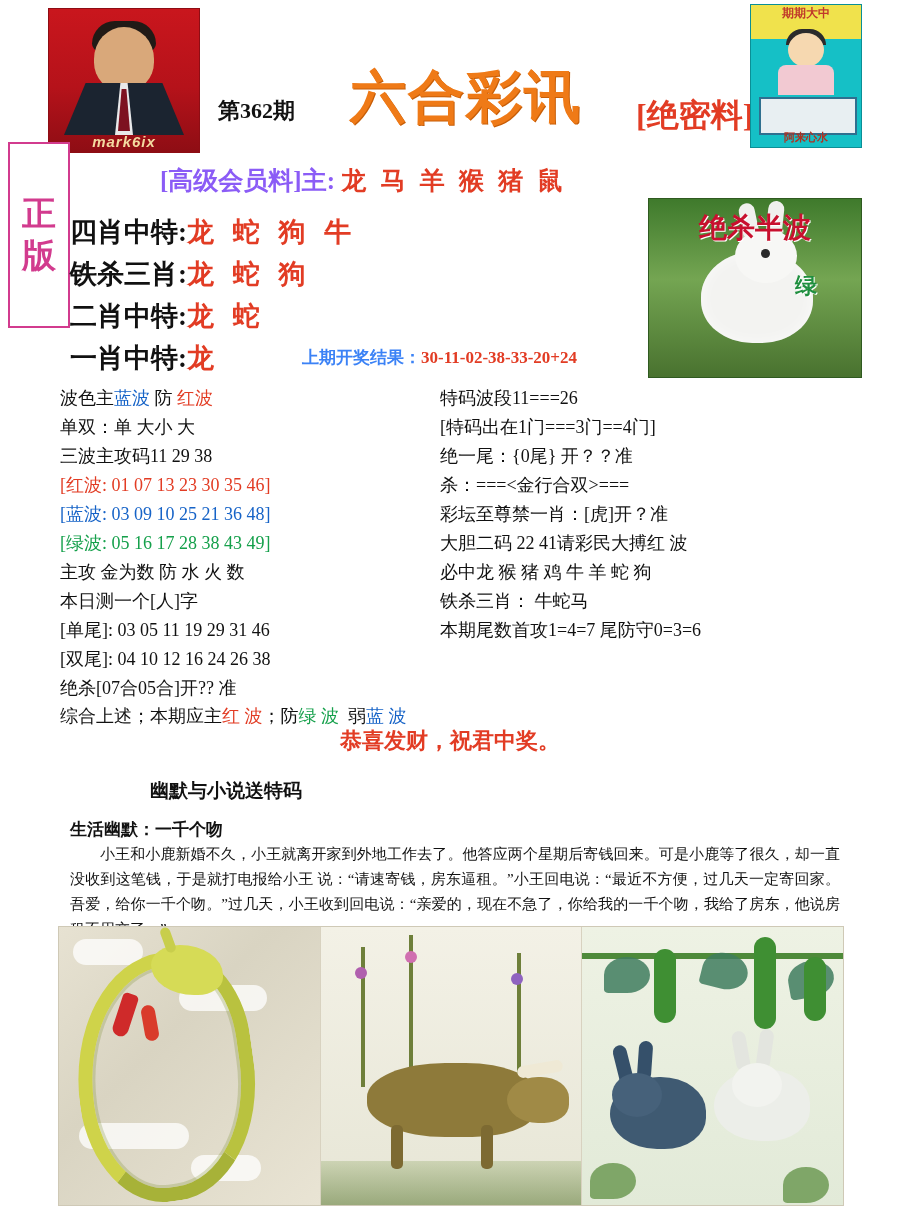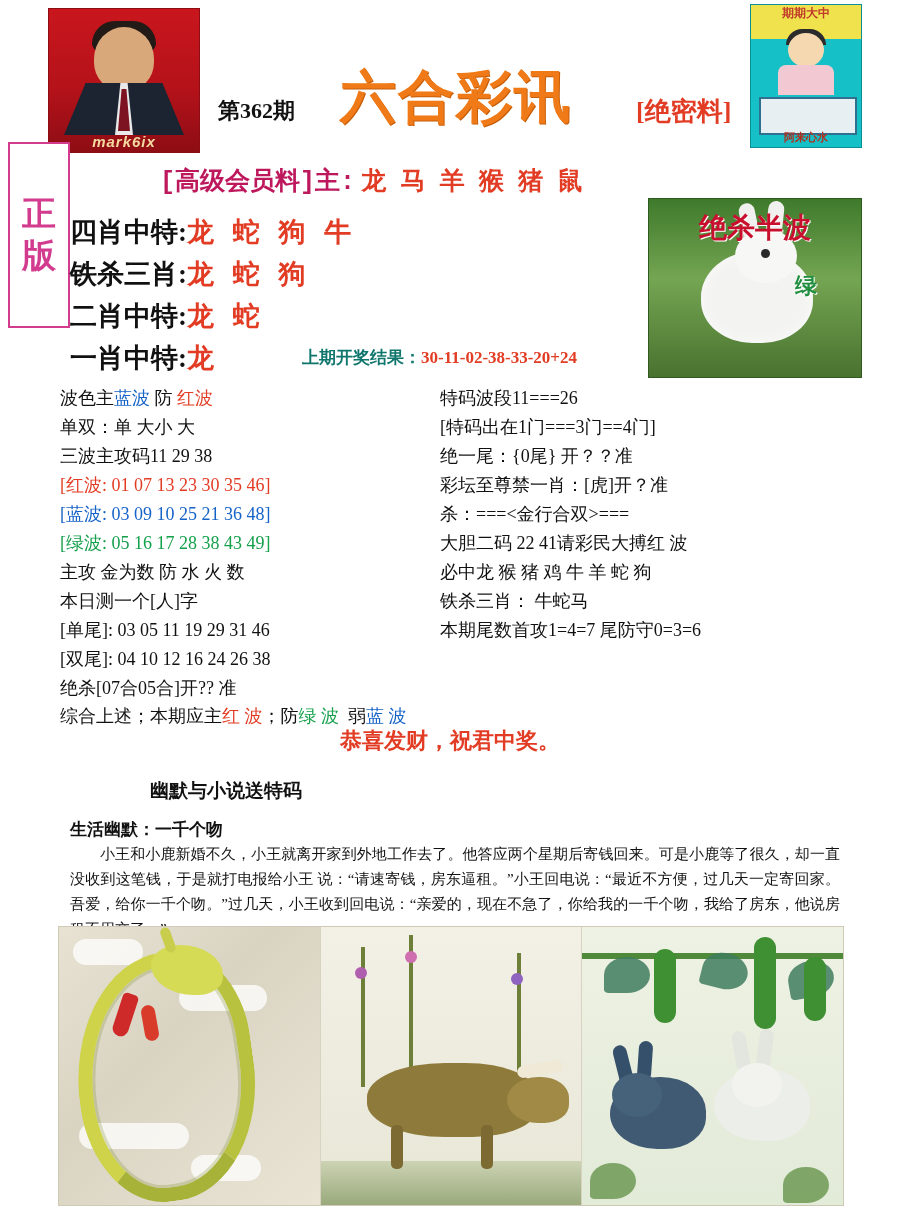--- a/index.html
+++ b/index.html
@@ -50,30 +50,30 @@
     color:#f3d9a0;font-size:15px;letter-spacing:1px;
     font-family:"Liberation Sans",sans-serif;font-style:italic;font-weight:bold;
   }
 
   .title-wrap{position:absolute;left:218px;top:60px;width:540px;height:86px;}
   .issue{
     position:absolute;left:0;top:36px;font-size:22px;color:#111;font-weight:bold;
     font-family:"Liberation Serif",serif;
   }
   .main-title{
-    position:absolute;left:122px;top:0;
+    position:absolute;left:132px;top:0;
     font-size:56px;font-weight:bold;color:#ef7a17;
     letter-spacing:2px;
     text-shadow:1px 1px 0 #c75e08;
     font-family:"Liberation Serif",serif;
     white-space:nowrap;
   }
   .sub-title{
     position:absolute;left:418px;top:34px;
-    font-size:26px;color:#e23c24;font-weight:bold;white-space:nowrap;
+    font-size:32px;color:#e23c24;font-weight:bold;white-space:nowrap;
   }
 
   .logo-box{
     position:absolute;right:38px;top:4px;width:110px;height:142px;
     background:#15c0c6;border:1px solid #0b8f96;overflow:hidden;
   }
   .logo-box .lb-top{position:absolute;left:0;top:0;width:100%;height:34px;background:#f0e24c;}
   .logo-box .lb-top span{display:block;text-align:center;font-size:12px;color:#c0392b;font-weight:bold;line-height:16px;}
   .logo-box .lb-head{position:absolute;left:50%;top:28px;transform:translateX(-50%);width:36px;height:34px;border-radius:50%;background:#f6d8b0;}
   .logo-box .lb-hair{position:absolute;left:50%;top:24px;transform:translateX(-50%);width:40px;height:16px;border-radius:20px 20px 0 0;background:#2b2b2b;}
@@ -91,21 +91,21 @@
   }
   .zhengban span{
     font-size:34px;color:#d23b8e;font-weight:bold;line-height:1.25;
   }
 
   
   .member-line{
     position:absolute;left:160px;top:164px;width:560px;
     font-size:25px;font-weight:bold;color:#e23c24;white-space:nowrap;
   }
-  .member-line .zhu{color:#be185d;font-family:Liberation Mono, monospace;}
+  .member-line .zhu{color:#8b5cf6;}
   .member-line .anims{color:#e23c24;letter-spacing:4px;}
 
   
   .rabbit{
     position:absolute;right:38px;top:198px;width:212px;height:178px;
     background:linear-gradient(180deg,#3f7a2c 0%,#74a552 45%,#49722f 100%);
     border:1px solid #2f5a20;overflow:hidden;
   }
   .rabbit .body{
     position:absolute;left:52px;top:52px;width:112px;height:92px;border-radius:50% 50% 46% 46%;
@@ -130,21 +130,21 @@
   .xiao .lab{color:#111;}
   .xiao .val{color:#e23c24;letter-spacing:6px;}
   #xiao0{top:214px;}
   #xiao1{top:256px;}
   #xiao2{top:298px;}
   #xiao3{top:340px;}
 
   .lastdraw{
     position:absolute;left:302px;top:346px;font-size:17px;font-weight:bold;white-space:nowrap;
   }
-  .lastdraw .lab{color:#0f766e;}
+  .lastdraw .lab{color:#3b82f6;}
   .lastdraw .nums{color:#e23c24;}
 
   
   .col{position:absolute;font-size:18px;color:#111;line-height:29px;}
   .colL{left:60px;top:384px;width:380px;}
   .colR{left:440px;top:384px;width:420px;}
   .row{white-space:nowrap;}
   .c-red{color:#e23c24;}
   .c-blue{color:#1663c7;}
   .c-green{color:#15a04b;}
@@ -289,22 +289,22 @@
       <div class="row ctr"><span>本日测一个[人]字</span></div>
       <div class="row ctr"><span>[单尾]: 03 05 11 19 29 31 46</span></div>
       <div class="row ctr"><span>[双尾]: 04 10 12 16 24 26 38</span></div>
       <div class="row ctr"><span>绝杀[07合05合]开?? 准</span></div>
     </div>
 
   <div class="col colR" id="colR">
       <div class="row ctr"><span>特码波段11===26</span></div>
       <div class="row ctr"><span>[特码出在1门===3门==4门]</span></div>
       <div class="row ctr"><span>绝一尾：{0尾} 开？？准</span></div>
+      <div class="row ctr"><span>杀：===&lt;金行合双&gt;===</span></div>
       <div class="row ctr"><span>彩坛至尊禁一肖：[虎]开？准</span></div>
-      <div class="row ctr"><span>杀：===&lt;金行合双&gt;===</span></div>
       <div class="row ctr"><span>大胆二码 22    41请彩民大搏红 波</span></div>
       <div class="row ctr"><span>必中龙  猴  猪  鸡  牛  羊  蛇  狗</span></div>
       <div class="row ctr"><span>铁杀三肖：   牛蛇马</span></div>
       <div class="row ctr"><span>本期尾数首攻1=4=7 尾防守0=3=6</span></div>
     </div>
 
   <div class="col" style="left:60px;top:702px;width:560px;">
     <div class="row ctr">
       <span>综合上述；本期应主</span><span class="c-red">红 波</span><span>；防</span><span class="c-green">绿  波</span>&nbsp;&nbsp;<span>弱</span><span class="c-blue">蓝  波</span>
     </div>

